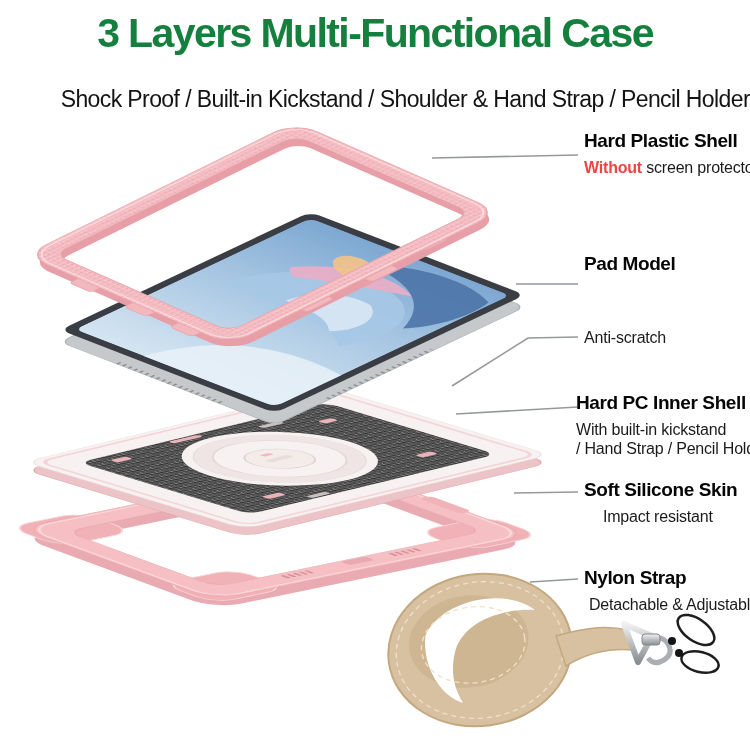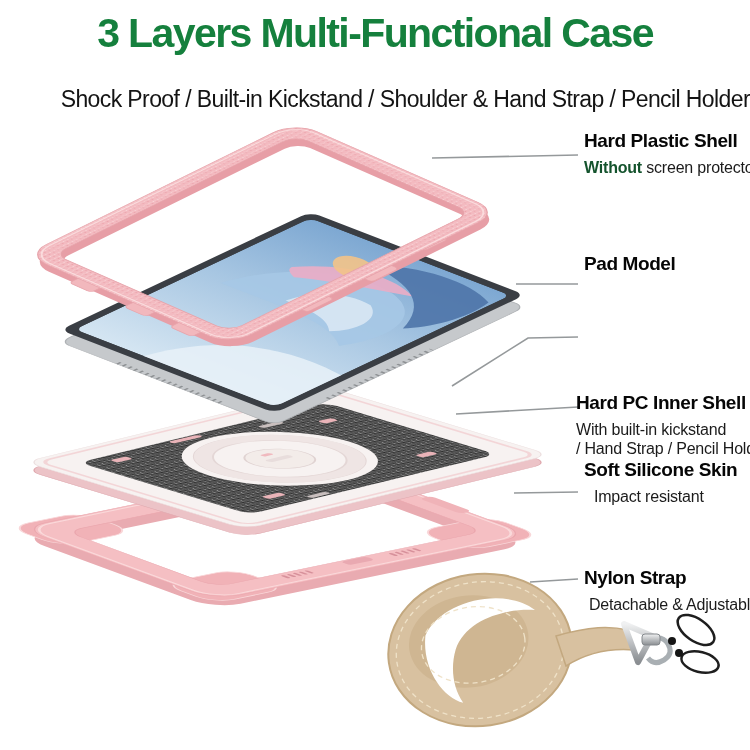--- a/index.html
+++ b/index.html
@@ -6,23 +6,23 @@
   .stage{position:relative;width:750px;height:750px;background:#ffffff;overflow:hidden;
          font-family:"Liberation Sans",sans-serif;}
   .illus{position:absolute;left:0;top:0;width:750px;height:750px;}
   .title{position:absolute;top:10px;left:0;width:750px;text-align:center;
          font-size:41px;font-weight:bold;letter-spacing:-1.6px;color:#15803d;white-space:nowrap;}
   .subtitle{position:absolute;top:57px;left:0;width:750px;text-align:right;
          font-size:23px;letter-spacing:-0.6px;color:#141414;white-space:nowrap;margin-top:29px;}
   .callout{position:absolute;left:584px;}
   .callout .lbl{font-size:19px;font-weight:bold;letter-spacing:-0.4px;color:#060606;white-space:nowrap;}
   .callout .sub{font-size:16px;color:#1b1b1b;margin-top:7px;white-space:nowrap;letter-spacing:-0.2px;line-height:1.18;}
-  .hl{color:#14532d;font-weight:bold;}
+  .hl{color:#ef4444;font-weight:bold;}
   #co-pc{left:576px;}
-  #co-skin .sub{margin-left:10px;}
+  #co-skin .sub{margin-left:19px;}
   #co-strap .sub{margin-left:5px;}
 </style>
 </head>
 <body>
 
 <div class="stage">
 
   <svg class="illus" viewBox="0 0 750 750">
     <defs>
       <pattern id="speck" width="5" height="5" patternUnits="userSpaceOnUse">
@@ -187,31 +187,32 @@
       <span class="hl">Without</span>
       <span>screen protector</span>
     </div>
   </div>
 
   <div class="callout" id="co-pad" style="top:253px">
     <div class="lbl">Pad Model</div>
   </div>
 
   <div class="callout" id="co-lining" style="top:322px">
+    <div class="sub">Anti-scratch</div>
   </div>
 
   <div class="callout" id="co-pc" style="top:392px">
     <div class="lbl">Hard PC Inner Shell</div>
     <div class="sub">
       <div>With built-in kickstand</div>
       <div>/ Hand Strap / Pencil Holder</div>
     </div>
   </div>
 
-  <div class="callout" id="co-skin" style="top:459px">
+  <div class="callout" id="co-skin" style="top:479px">
     <div class="lbl">Soft Silicone Skin</div>
     <div class="sub">Impact resistant</div>
   </div>
 
   <div class="callout" id="co-strap" style="top:567px">
     <div class="lbl">Nylon Strap</div>
     <div class="sub">Detachable &amp; Adjustable</div>
   </div>
 
 </div>

